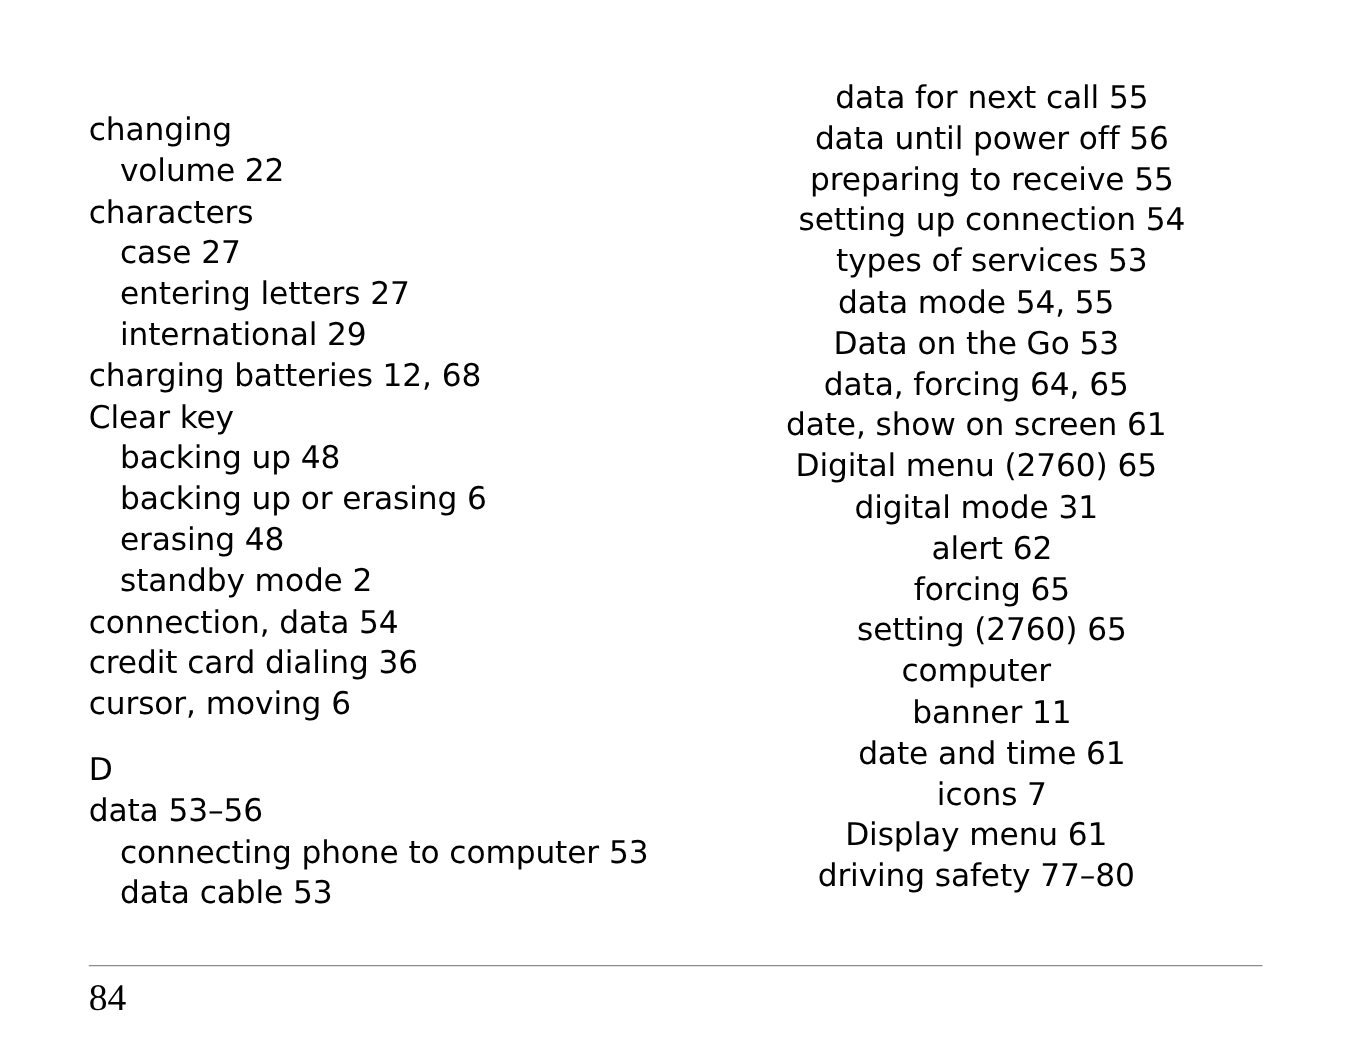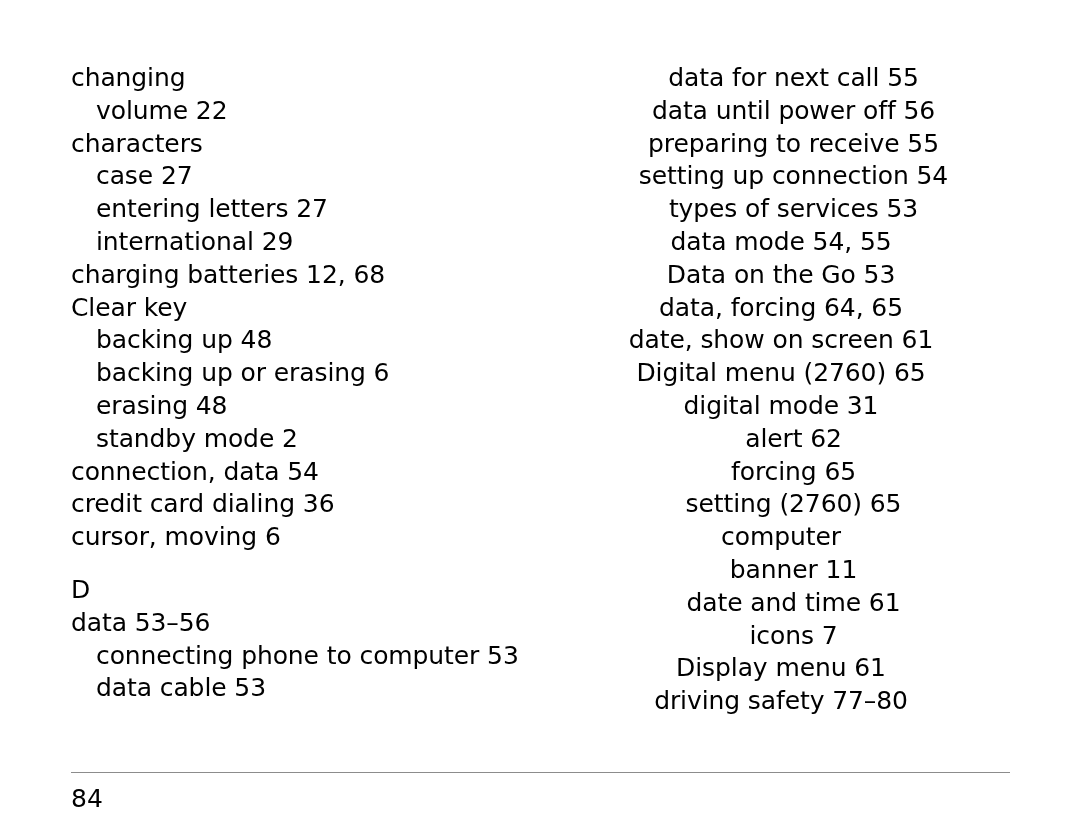--- a/index.html
+++ b/index.html
@@ -30,20 +30,21 @@
     width: 940px;
     display: flex;
     flex-direction: row;
     align-items: flex-start;
   }
   .column {
     display: block;
   }
   .column-left {
     width: 480px;
+    margin-top: 26px;
   }
   .column-right {
     width: 460px;
     text-align: center;
   }
   .index-entry {
     font-size: 25px;
     line-height: 32.8px;
     white-space: pre;
     letter-spacing: -0.1px;
@@ -65,23 +66,24 @@
     left: 71px;
     top: 772px;
     width: 939px;
     height: 1px;
     background: #8c8c8c;
   }
   .page-number {
     position: absolute;
     left: 71px;
     top: 783px;
-    font-size: 25px;
+    font-size: 30px;
     line-height: 32px;
     white-space: pre;
+    font-family: Liberation Serif, serif;
   }
 </style>
 </head>
 <body>
 
 <div class="page">
 
   <div class="columns">
 
     <div class="column column-left">

